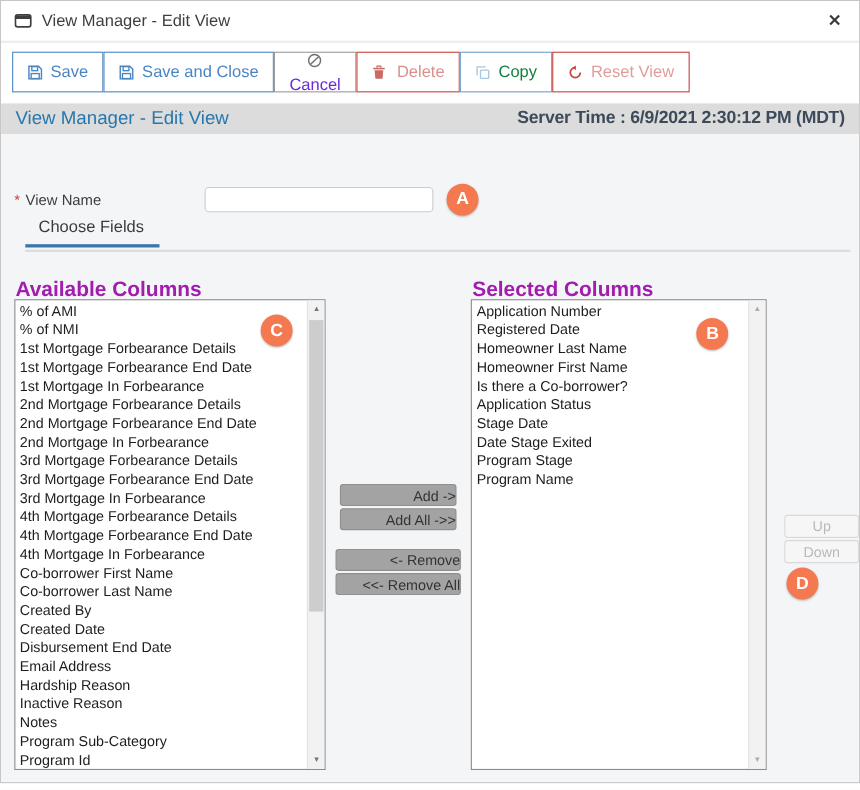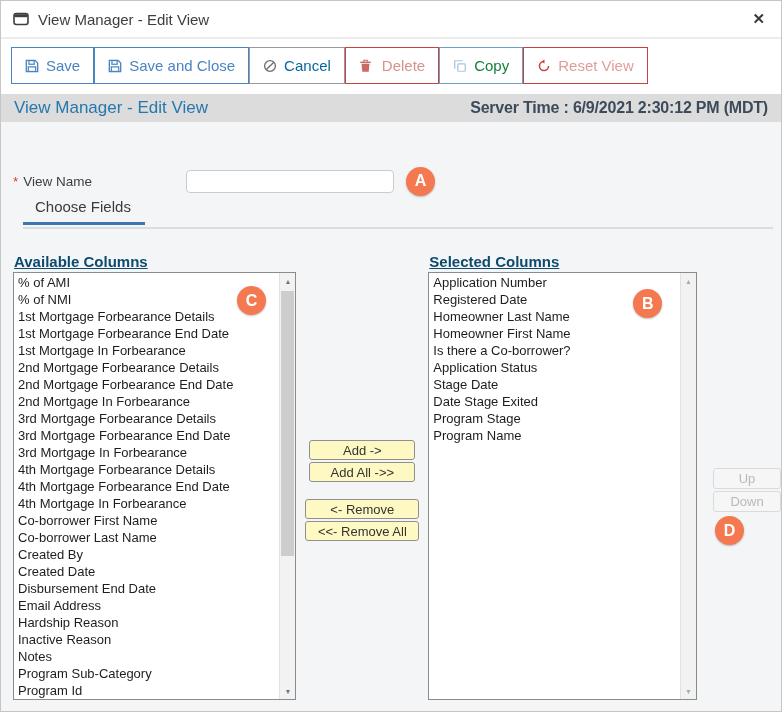--- a/index.html
+++ b/index.html
@@ -14,21 +14,21 @@
   .win-icon { display:flex; }
   .title-text { margin-left:9px; font-size:15px; color:#3e3e3e; }
   .close-btn { margin-left:auto; font-size:15px; font-weight:bold; color:#3a3a3a; cursor:pointer; }
 
   
   .toolbar { display:flex; padding:8px 0 10px 10px; background:#fff; }
   .tb-btn { display:inline-flex; align-items:center; gap:7px; height:37px; padding:0 13px;
             font-size:15px; background:#fff; border:1px solid; cursor:pointer; }
   .tb-btn svg { display:block; }
   .btn-save       { border-color:#4a85c2; color:#4a85c2; }
-  .btn-cancel     { border-color:#9a9a9a; color:#0369a1; }
+  .btn-cancel     { border-color:#9a9a9a; color:#6d28d9;flex-direction:column; }
   .btn-delete     { border-color:#c5423d; color:#d8918d;gap:10px; }
   .btn-copy       { border-color:#6f9fcc; color:#15803d; }
   .btn-reset      { border-color:#c5423d; color:#e09d99; }
 
   
   .header-bar { height:28px; background:#dcdcdc; display:flex; align-items:center; padding:0 13px; }
   .header-title { font-size:17px; color:#2677ae; }
   .server-time { margin-left:auto; font-size:16px; font-weight:bold; color:#3c4a5a; letter-spacing:-0.2px; }
 
   
@@ -45,39 +45,39 @@
            box-shadow:0 1px 2px rgba(0,0,0,.25); flex:0 0 auto; }
   .badge-a { margin-left:12px; }
 
   .tabs { margin-top:4px; position:relative; height:31px; }
   .tab { display:inline-block; margin-left:10px; padding:0 14px 7px 12px; font-size:15px;
          color:#3b3b3b; border-bottom:3px solid #3c76ad; cursor:pointer; }
   .tabs-rule { position:absolute; left:10px; right:8px; bottom:0; height:2px; background:#dcdcdc; }
 
   
   .columns-row { display:flex; margin-top:24px; }
-  .col-label { font-size:15px; font-weight:bold; color:#0c4a6e; margin:0 0 4px 1px; height:15px;text-decoration:underline; }
+  .col-label { font-size:19px; font-weight:bold; color:#a21caf; margin:0 0 4px 1px; height:15px; }
   .col-avail { width:290px; }
   .col-sel   { width:275px; }
   .listbox { position:relative; height:428px; background:#fff; border:1px solid #8b8b8b; overflow:hidden; }
   .list-items { position:absolute; top:1px; left:1px; right:17px; bottom:0; overflow:hidden; }
   .list-item { font-size:13px; line-height:17px; color:#1d1d1d; white-space:nowrap; padding-left:3px; }
 
   .scrollbar { position:absolute; top:0; right:0; width:16px; height:100%;
                background:#f2f2f2; border-left:1px solid #e2e2e2; }
   .sb-btn { position:absolute; left:0; width:100%; height:16px; display:flex;
             align-items:center; justify-content:center; font-size:7px; color:#777; cursor:pointer; }
   .sb-up { top:0; } .sb-down { bottom:0; }
   .sb-up::before { content:"▲"; } .sb-down::before { content:"▼"; }
   .sb-dim { color:#ababab; }
   .sb-thumb { position:absolute; left:1px; right:1px; top:18px; height:265px; background:#cdcdcd; cursor:pointer; }
 
   .col-mid { width:135px; display:flex; flex-direction:column; align-items:center; padding-top:187px; }
-  .xfer-btn { height:20px; font-size:13px; color:#333; background:#fef9c3; border:1px solid #8f8f8f;
-              border-radius:3px; margin-bottom:2px; cursor:pointer; font-family:"Liberation Sans",sans-serif; }
+  .xfer-btn { height:20px; font-size:13px; color:#333; background:#a3a3a3; border:1px solid #8f8f8f;
+              border-radius:3px; margin-bottom:2px; cursor:pointer; font-family:"Liberation Sans",sans-serif;text-align:right; }
   .w106 { width:106px; } .w114 { width:114px; }
   .gap { margin-bottom:17px; }
 
   .col-updown { margin-left:16px; padding-top:215px; }
   .updown-btn { display:block; width:68px; height:21px; font-size:13px; color:#b9b9b9;
                 background:#f6f6f6; border:1px solid #dadada; border-radius:3px;
                 margin-bottom:2px; text-align:center; font-family:"Liberation Sans",sans-serif; }
   .badge-b { position:absolute; left:204px; top:16px; }
   .badge-c { position:absolute; left:223px; top:13px; }
   .badge-d { margin:4px 0 0 2px; }

